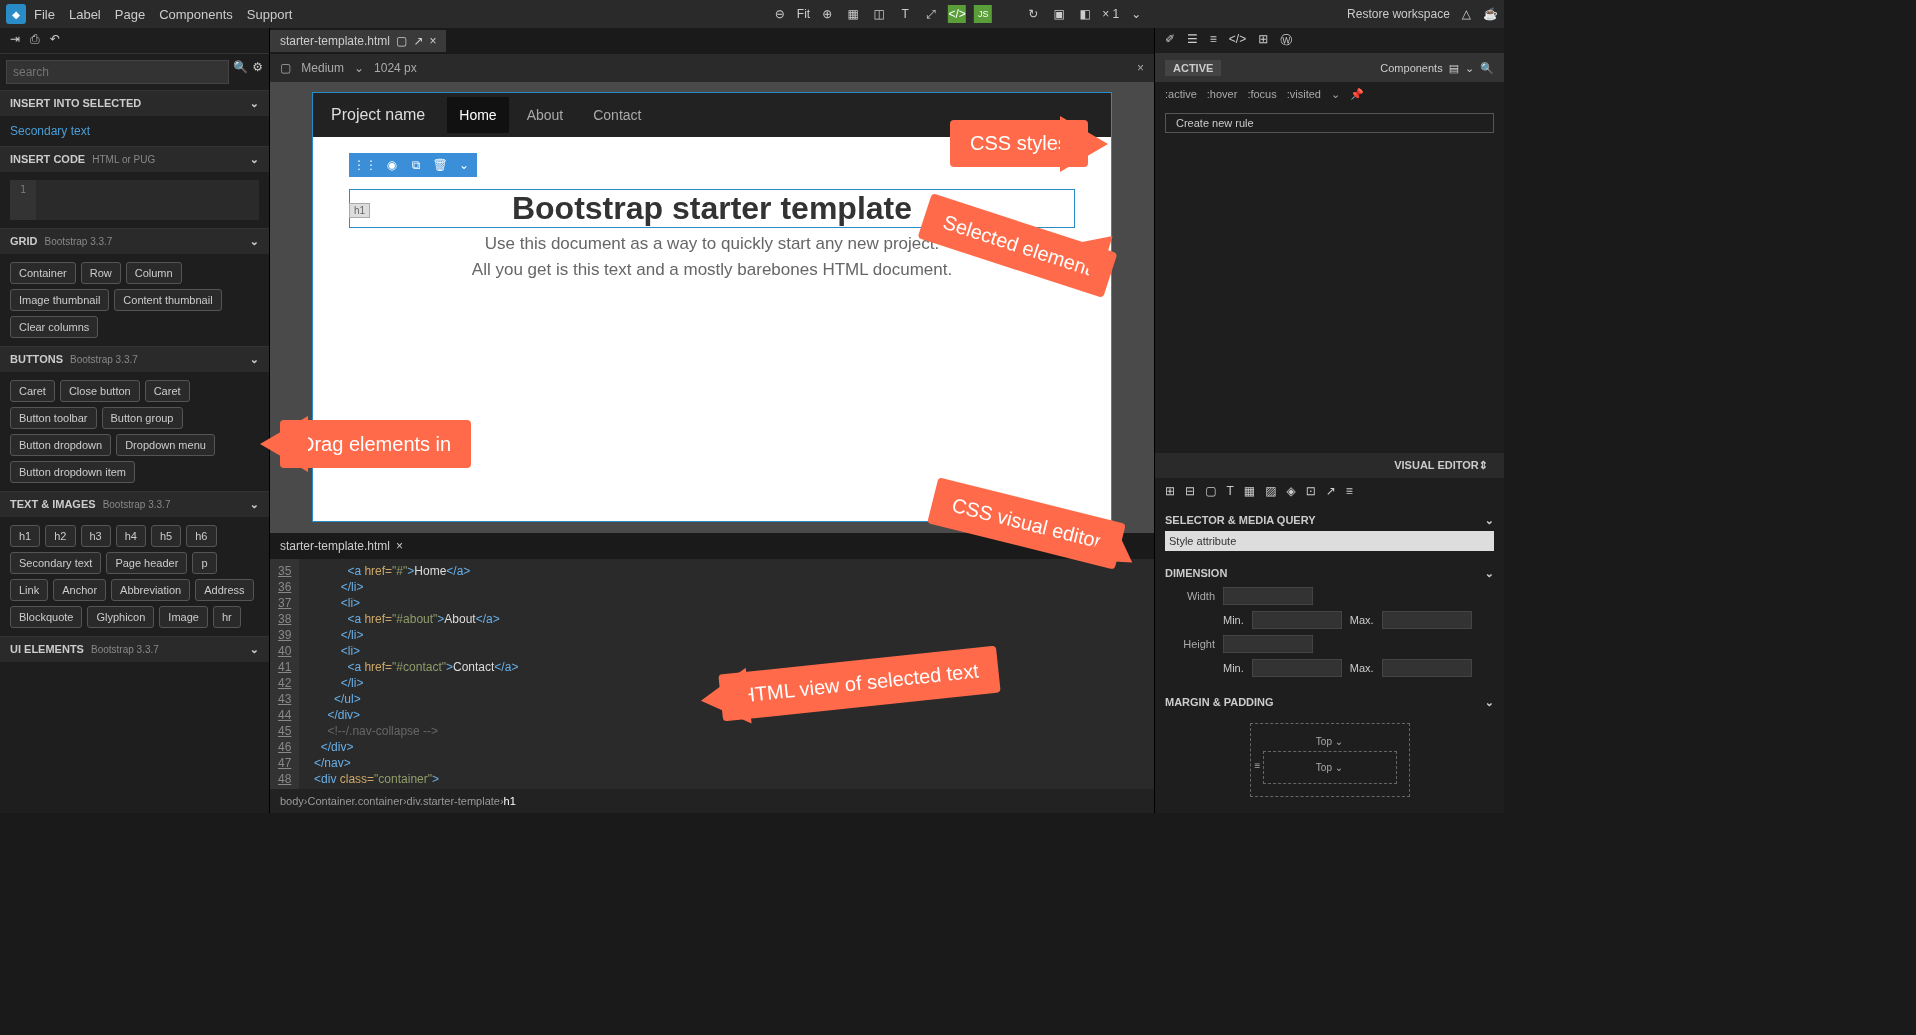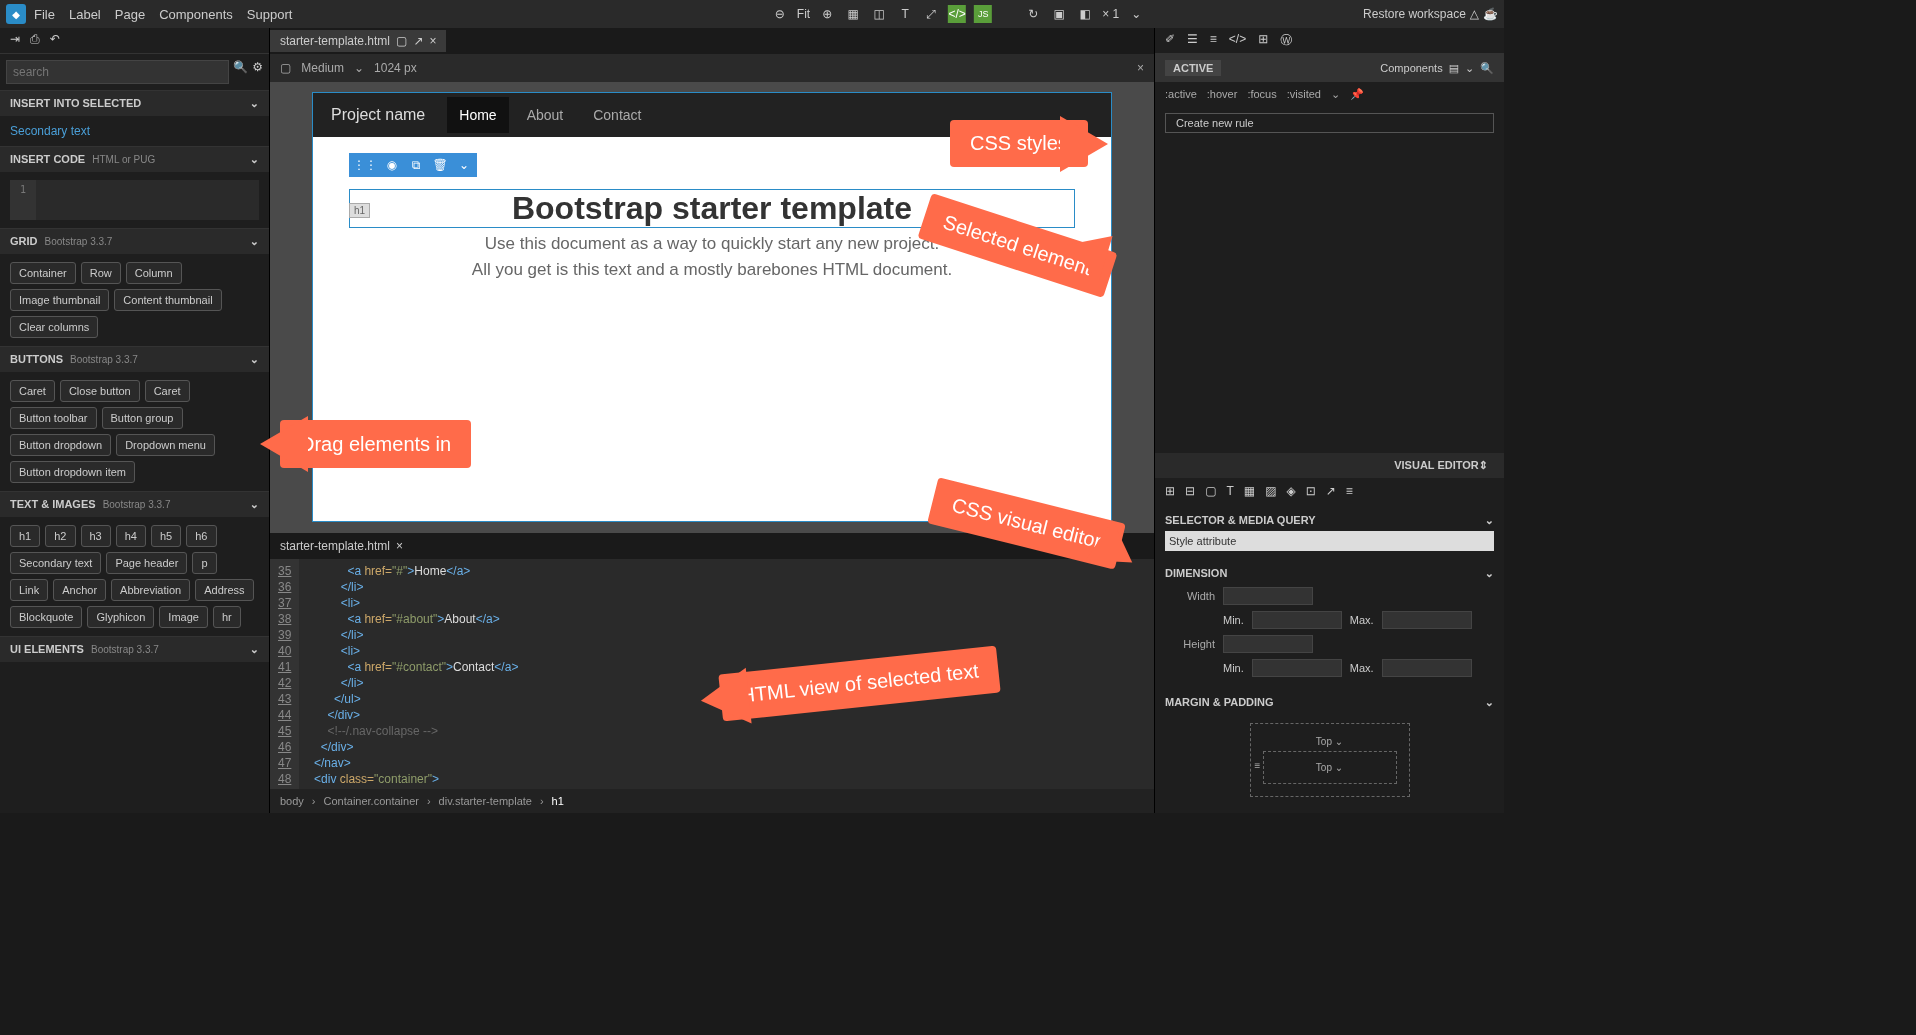--- a/index.html
+++ b/index.html
@@ -3,21 +3,21 @@
 <meta charset="utf-8">
 <style>
 * { margin:0; padding:0; box-sizing:border-box; font-family:-apple-system,BlinkMacSystemFont,"Segoe UI",Arial,sans-serif; }
 body { background:#1a1a1a; color:#ccc; font-size:12px; overflow:hidden; width:1504px; height:813px; }
 .topbar { height:28px; background:#2a2a2a; display:flex; align-items:center; padding:0 6px; }
 .logo { width:20px; height:20px; background:#2a8cc7; border-radius:3px; margin-right:8px; display:flex;align-items:center;justify-content:center;font-size:10px;color:#fff; }
 .menu { display:flex; gap:14px; font-size:13px; }
 .menu span { cursor:pointer; }
 .top-center { position:absolute; left:50%; transform:translateX(-50%); display:flex; gap:8px; align-items:center; font-size:12px; }
 .top-center .ico { width:18px;height:18px;display:inline-flex;align-items:center;justify-content:center; }
-.top-right { margin-left:auto; display:flex; gap:4px; align-items:center; font-size:12px; }
+.top-right { margin-left:auto; display:flex; gap:12px; align-items:center; font-size:12px; }
 .layout { display:flex; height:calc(100% - 28px); }
 .left { width:270px; background:#1e1e1e; display:flex; flex-direction:column; border-right:1px solid #000; }
 .left-icons { height:26px; display:flex; gap:10px; padding:4px 10px; border-bottom:1px solid #333; }
 .search-row { display:flex; padding:6px; gap:4px; }
 .search-row input { flex:1; background:#333; border:1px solid #444; color:#ccc; padding:4px 6px; font-size:12px; }
 .panel-header { background:#2a2a2a; padding:6px 10px; font-size:11px; font-weight:bold; display:flex; justify-content:space-between; border-top:1px solid #333; }
 .panel-header .sub { font-weight:normal; color:#888; font-size:10px; margin-left:4px; }
 .panel-body { padding:8px 10px; }
 .link { color:#4a9fd8; font-size:12px; }
 .chips { display:flex; flex-wrap:wrap; gap:5px; }
@@ -40,21 +40,21 @@
 .bs-lead { text-align:center; font-size:17px; color:#666; margin-top:6px; padding:0 60px; }
 .bottom-tab { height:26px; background:#1a1a1a; display:flex; align-items:center; padding:0 10px; font-size:12px; }
 .code-editor { height:230px; background:#2a2a2a; font-family:Menlo,monospace; font-size:12px; display:flex; }
 .ln { background:#333; color:#888; padding:4px 8px; text-align:right; line-height:16px; white-space:pre;text-decoration:underline; }
 .code { padding:4px 8px; line-height:16px; white-space:pre; color:#ddd; }
 .code .t { color:#6ab0e8; }
 .code .a { color:#cda869; }
 .code .s { color:#8f9d6a; }
 .code .c { color:#666; }
 .code .hl { background:#3a5a7a; }
-.crumb-row { height:24px; background:#222; display:flex; align-items:center; padding:0 10px; font-size:11px; color:#999; gap:8px; }
+.crumb-row { height:24px; background:#222; display:flex; align-items:center; padding:0 10px; font-size:11px; color:#999; }
 .right { width:350px; background:#1e1e1e; border-left:1px solid #000; display:flex; flex-direction:column; }
 .r-icons { height:26px; display:flex; gap:12px; padding:4px 10px; border-bottom:1px solid #333; }
 .active-tab { background:#333; padding:6px 10px; display:flex; justify-content:space-between; font-size:11px; }
 .active-tab .lbl { background:#444; padding:2px 8px; font-weight:bold; }
 .pseudo-row { padding:6px 10px; display:flex; gap:10px; font-size:11px; color:#aaa; }
 .btn-outline { border:1px solid #555; padding:3px 10px; font-size:11px; background:transparent; color:#ccc; margin:6px 10px; display:inline-block; }
 .style-attr { background:#2a8cc7; color:#fff; padding:5px 10px; font-size:12px; margin:4px 8px; }
 .more-rules { padding:8px 12px; font-size:11px; color:#888; }
 .visual-hdr { background:#2a2a2a; padding:6px 16px; font-size:11px; font-weight:bold; display:flex; justify-content:flex-end; }
 .visual-icons { padding:6px 10px; display:flex; gap:10px; }

